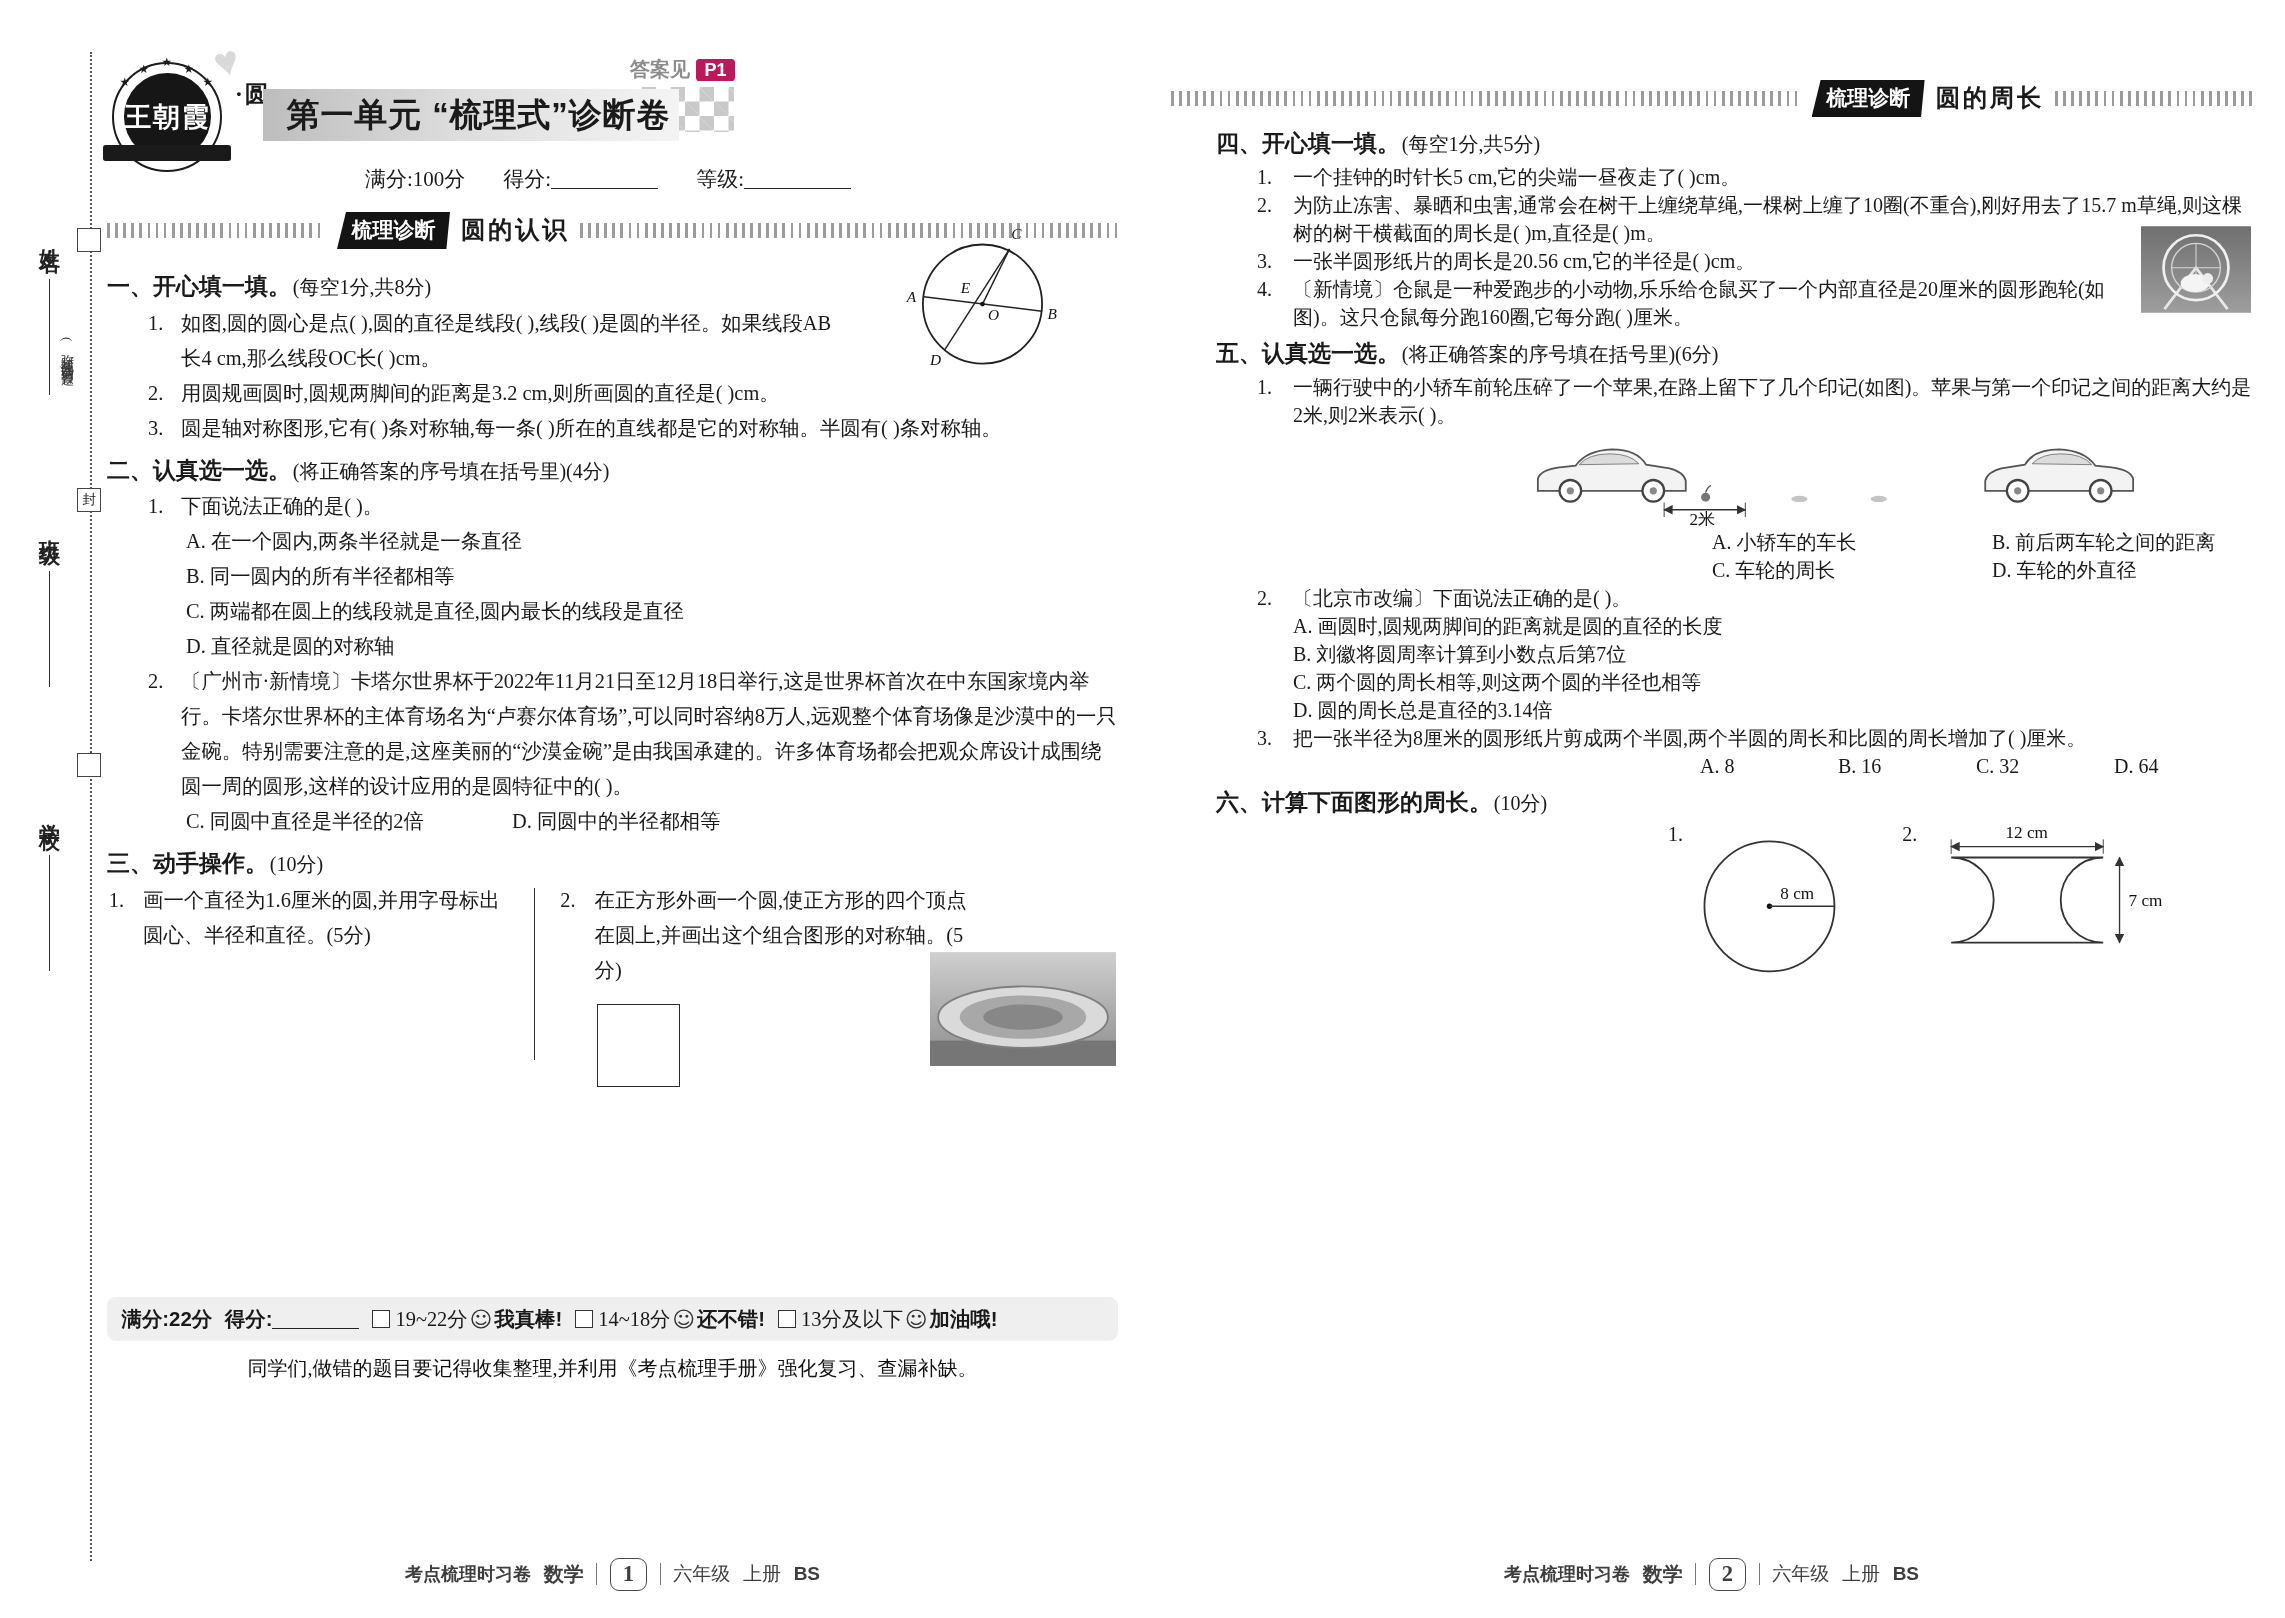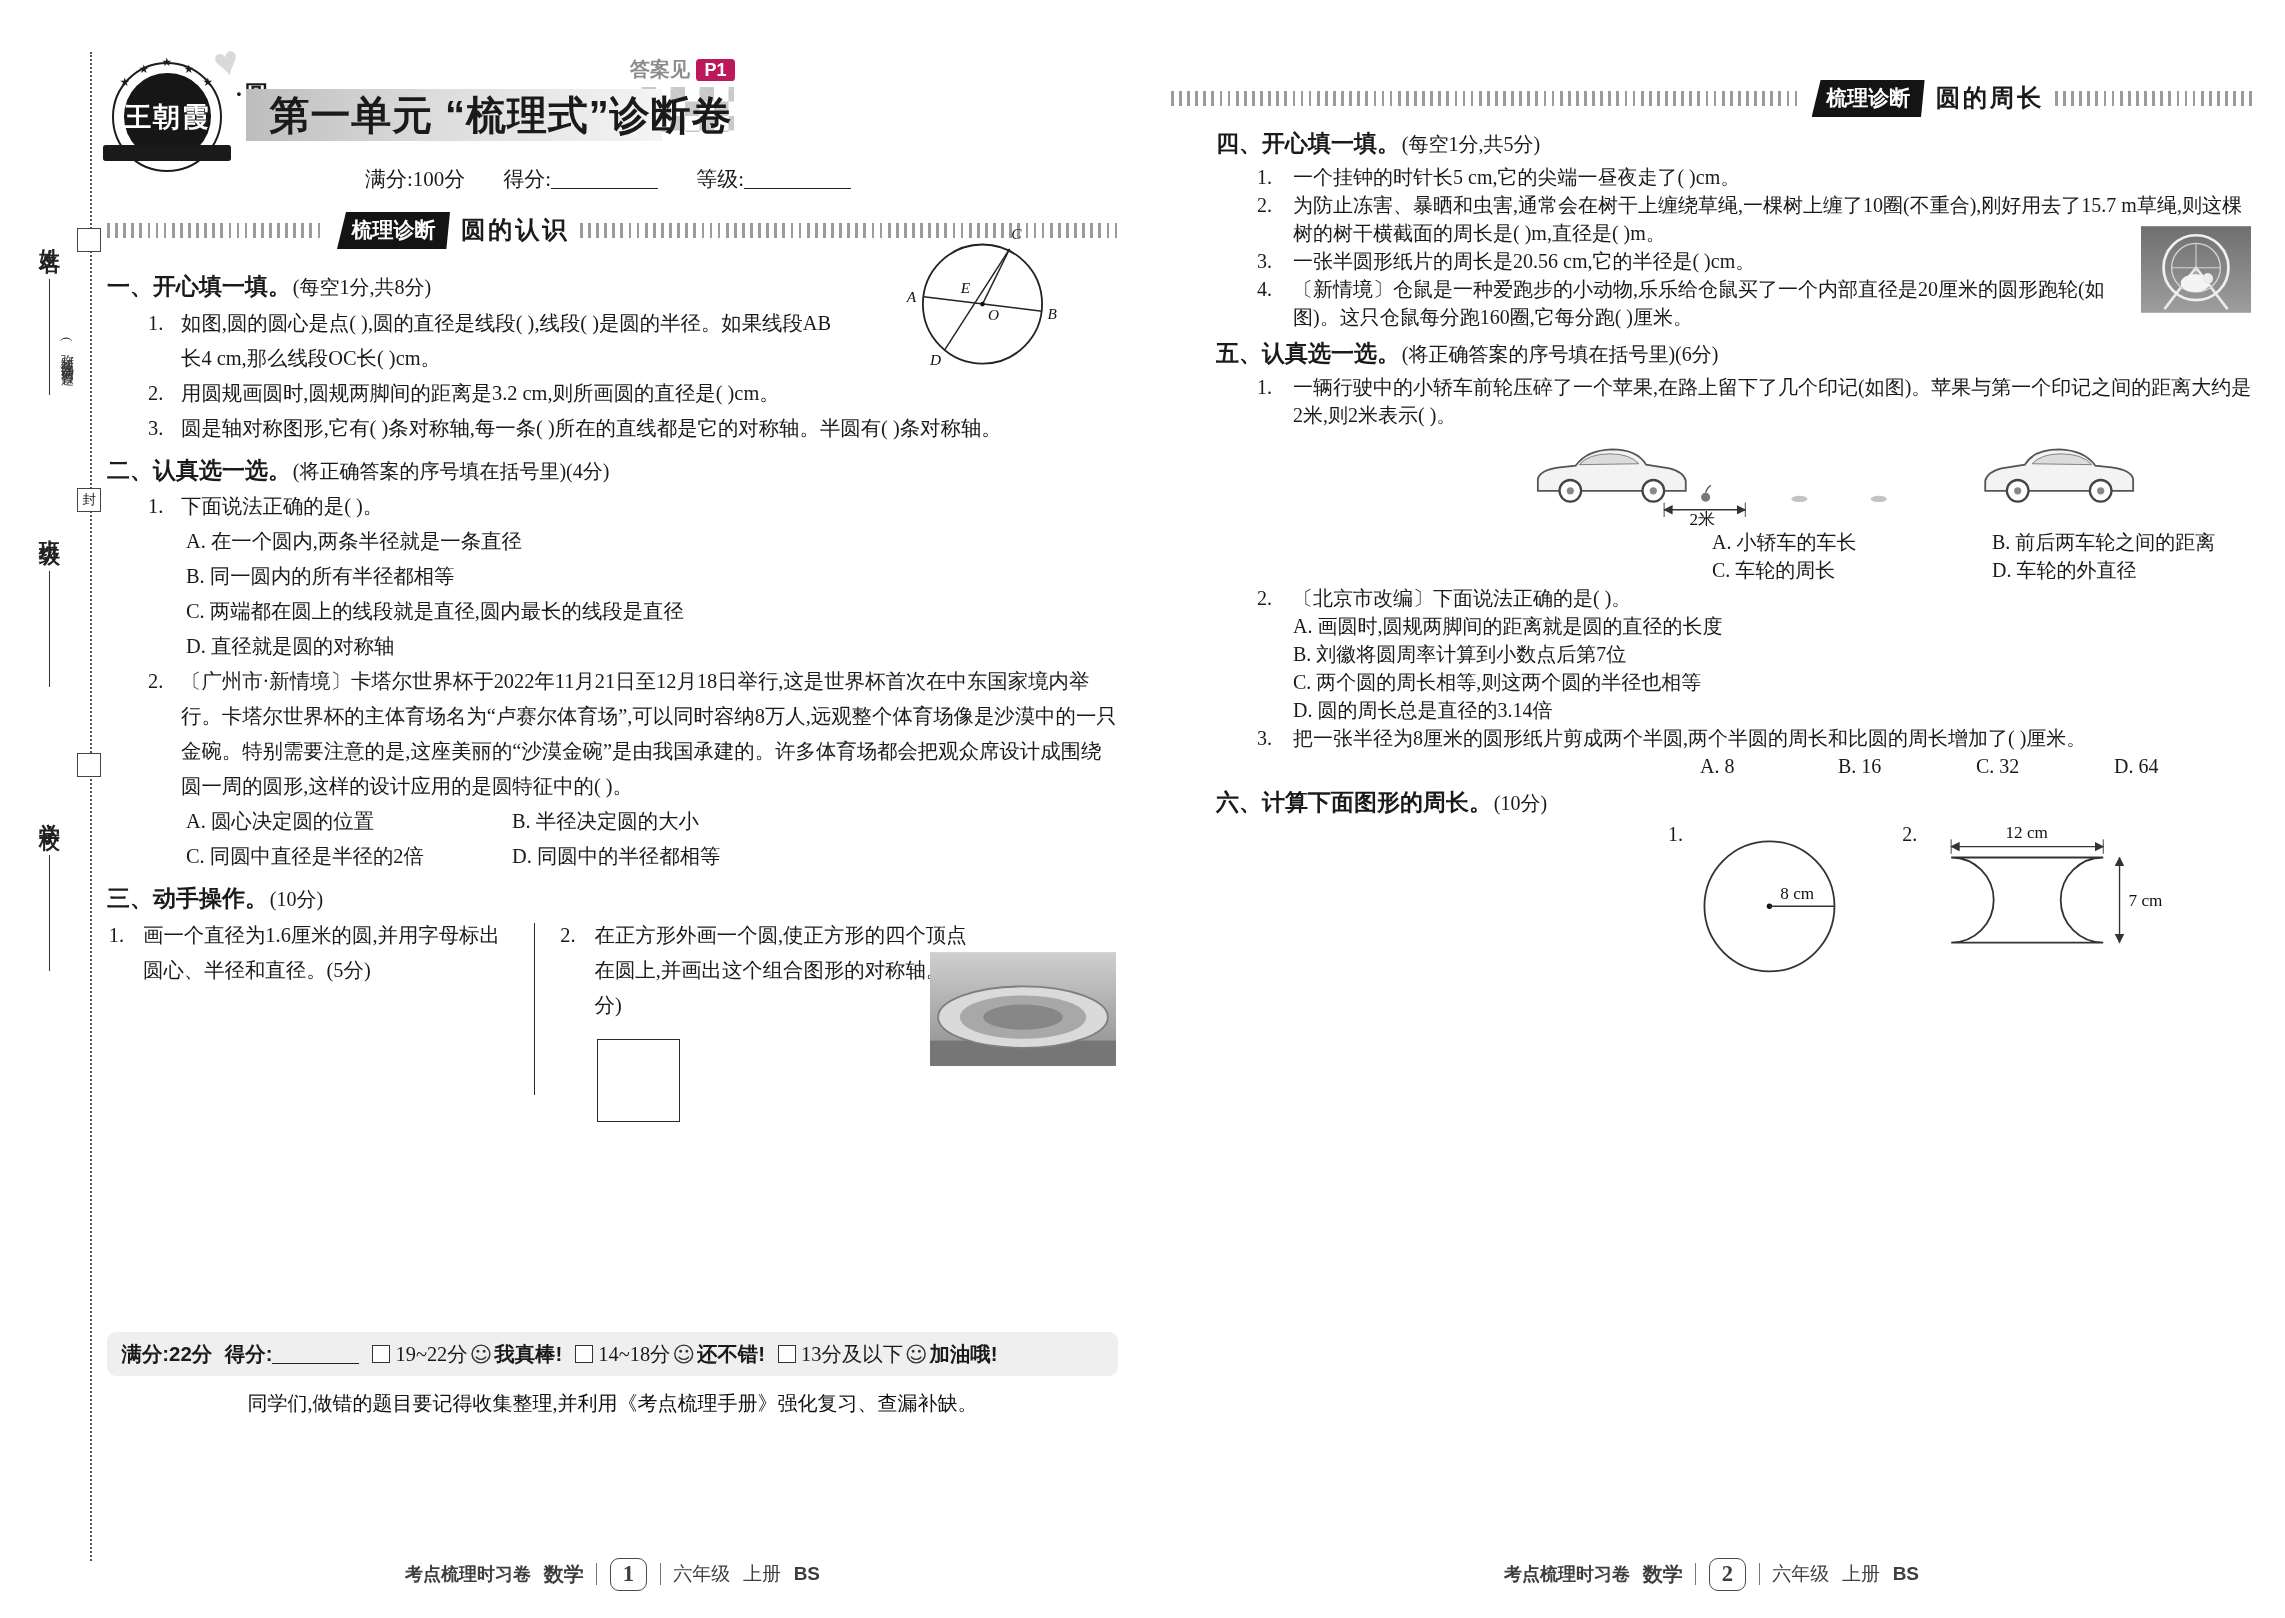--- a/index.html
+++ b/index.html
@@ -47,23 +47,23 @@
     background: #1a1a1a; border-radius: 2.7px; z-index: 4; }
   .unit-badge { position: absolute; left: 128px; top: 40px; font-size: 23.5px; font-weight: 700; letter-spacing: 1.8px; }
   .answer-ref { position: absolute; left: 523px; top: 18px; color: #8c8c8c; font-size: 20px;
     font-family: "Liberation Sans", sans-serif; font-weight: 700; }
   .answer-page { background: #be185d; color: #fff; border-radius: 3.6px; padding: 0.9px 8.1px; margin-left: 6.3px; font-size: 18px; }
   .checker { position: absolute; left: 520px; top: 49px; width: 107px; height: 45px; opacity: .85;
     background-image:
       linear-gradient(45deg, #c0c0c0 25%, transparent 25%, transparent 75%, #c0c0c0 75%),
       linear-gradient(45deg, #c0c0c0 25%, transparent 25%, transparent 75%, #c0c0c0 75%);
     background-position: 0 0, 14.5px 14.5px; background-size: 29px 29px; }
-  .title-banner { position: absolute; left: 139px; top: 51px; width: 416px; height: 52px;
+  .title-banner { position: absolute; left: 156px; top: 51px; width: 416px; height: 52px;
     background: linear-gradient(90deg, #bdbdbd 0%, #dcdcdc 45%, #f4f4f4 100%);
-    display: flex; align-items: center; padding-left: 23.5px; font-size: 40px; letter-spacing: 0.9px; white-space: nowrap; }
+    display: flex; align-items: center; padding-left: 23.5px; font-size: 33px; letter-spacing: 0.9px; white-space: nowrap; }
   .score-row { position: absolute; left: 258px; top: 127px; font-size: 21px; display: flex; gap: 38px; white-space: nowrap; }
   .blank { display: inline-block; border-bottom: 1.8px solid #222; height: 18px; vertical-align: -2.7px; }
   .blank120 { width: 107px; } .blank100 { width: 87px; }
 
   .section-bar { position: absolute; left: 0; right: 0; top: 174px; display: flex; align-items: center; gap: 11px; }
   .stripes { height: 14.5px; background: repeating-linear-gradient(90deg, #9b9b9b 0 2.7px, transparent 2.7px 8.1px); }
   .st-l { flex: 0 0 219px; } .st-r { flex: 1; }
   .tag { background: #141414; color: #fff; font-size: 21px; padding: 3.6px 14.5px 5.4px;
     clip-path: polygon(9px 0, 100% 0, calc(100% - 3.6px) 100%, 0 100%); }
   .section-title { font-size: 24.4px; letter-spacing: 2.7px; }
@@ -227,24 +227,20 @@
       <span class="qnum">1.</span>
       <span>下面说法正确的是(  )。</span>
     </div>
     <div class="opt">A. 在一个圆内,两条半径就是一条直径</div>
     <div class="opt">B. 同一圆内的所有半径都相等</div>
     <div class="opt">C. 两端都在圆上的线段就是直径,圆内最长的线段是直径</div>
     <div class="opt">D. 直径就是圆的对称轴</div>
     <div class="q">
       <span class="qnum">2.</span>
       <span>〔广州市·新情境〕卡塔尔世界杯于2022年11月21日至12月18日举行,这是世界杯首次在中东国家境内举行。卡塔尔世界杯的主体育场名为“卢赛尔体育场”,可以同时容纳8万人,远观整个体育场像是沙漠中的一只金碗。特别需要注意的是,这座美丽的“沙漠金碗”是由我国承建的。许多体育场都会把观众席设计成围绕圆一周的圆形,这样的设计应用的是圆特征中的(  )。</span>
-    </div>
-    <div class="optrow2">
-      <span>A. 圆心决定圆的位置</span>
-      <span>B. 半径决定圆的大小</span>
     </div>
     <div class="optrow2">
       <span>C. 同圆中直径是半径的2倍</span>
       <span>D. 同圆中的半径都相等</span>
     </div>
   </section>
 
   <div class="stadium">
     <svg width="186" height="114" viewBox="0 0 206 126">
       <defs>

